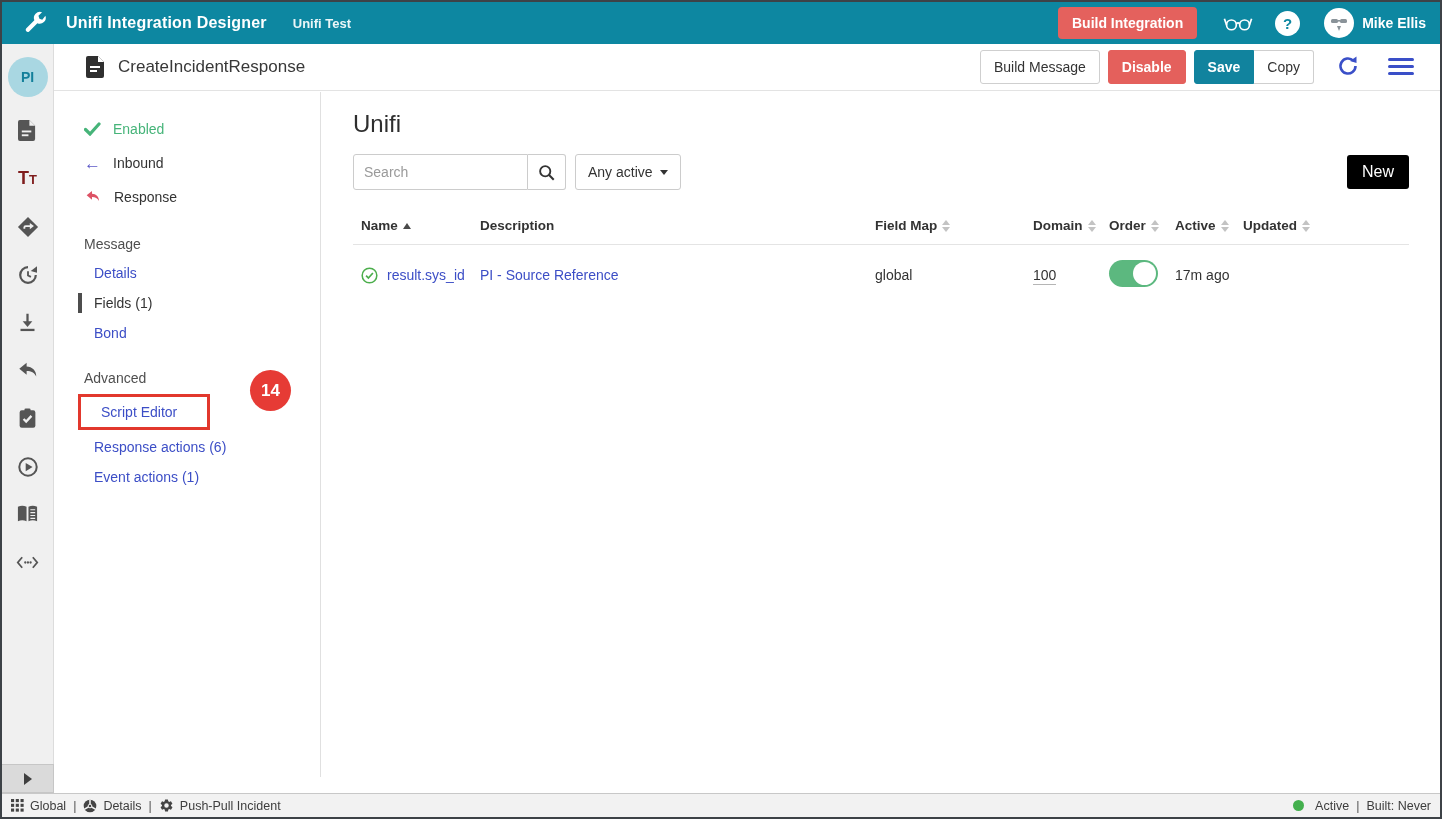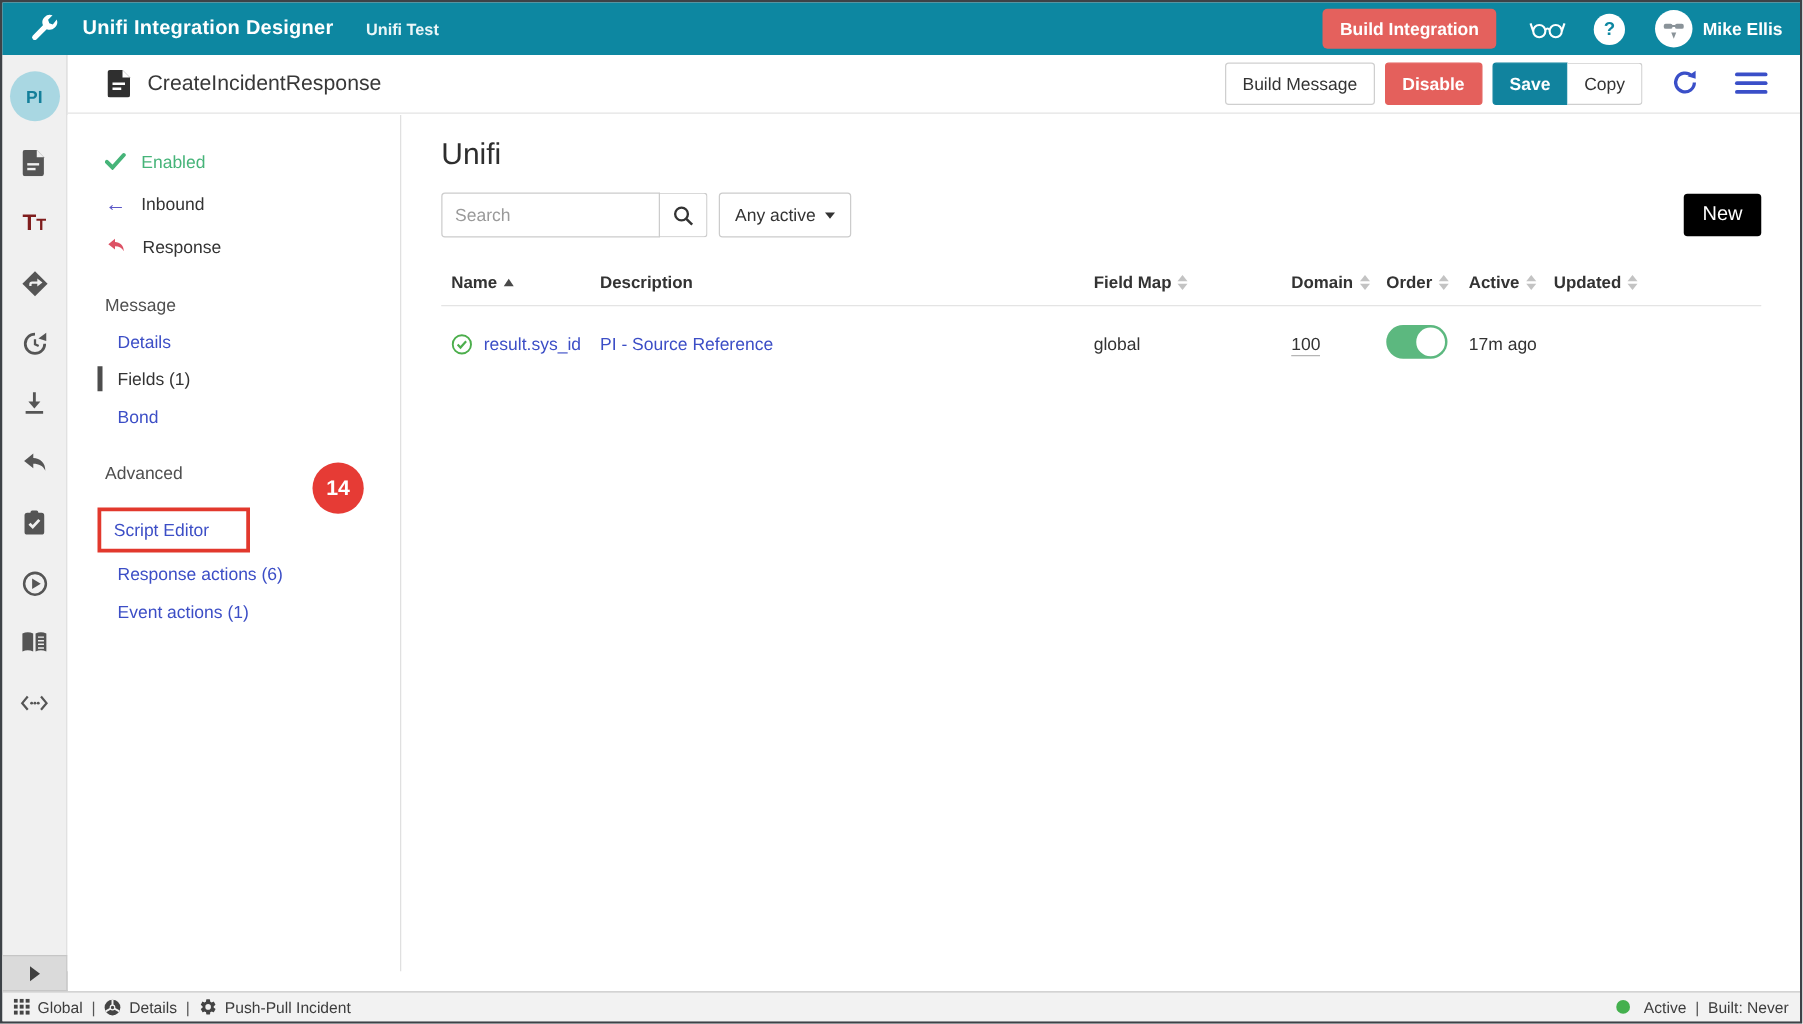--- a/index.html
+++ b/index.html
@@ -106,22 +106,22 @@
   .section-title { color: #4f4f4f; margin: 22px 0 6px 0; }
   .side-link {
     display: block; position: relative; color: #3c4ec6; padding: 7px 0 7px 10px;
     cursor: pointer; text-decoration: none; width: fit-content;
   }
   .side-item-active { color: #333; cursor: default; }
   .side-item-active::before {
     content: ""; position: absolute; left: -6px; top: 5px; width: 4px; height: 20px; background: #4d4d4d;
   }
   .annotation-box {
-    display: inline-block; border: 3px solid #e2382d; padding: 4px 30px 4px 2px;
-    margin-left: -6px; margin-top: 14px; margin-bottom: 2px;
+    display: inline-block; border: 3px solid #e2382d; padding: 4px 30px 4px 12px;
+    margin-left: -6px; margin-top: 2px; margin-bottom: 2px;
   }
   .annotation-box .side-link { padding: 3px 0 3px 8px; }
   .annotation-badge {
     position: absolute; left: 196px; top: 278px; width: 41px; height: 41px;
     border-radius: 50%; background: #e63b35; color: #fff; font-size: 17px; font-weight: bold;
     display: flex; align-items: center; justify-content: center;
   }
 
   
   .main {

